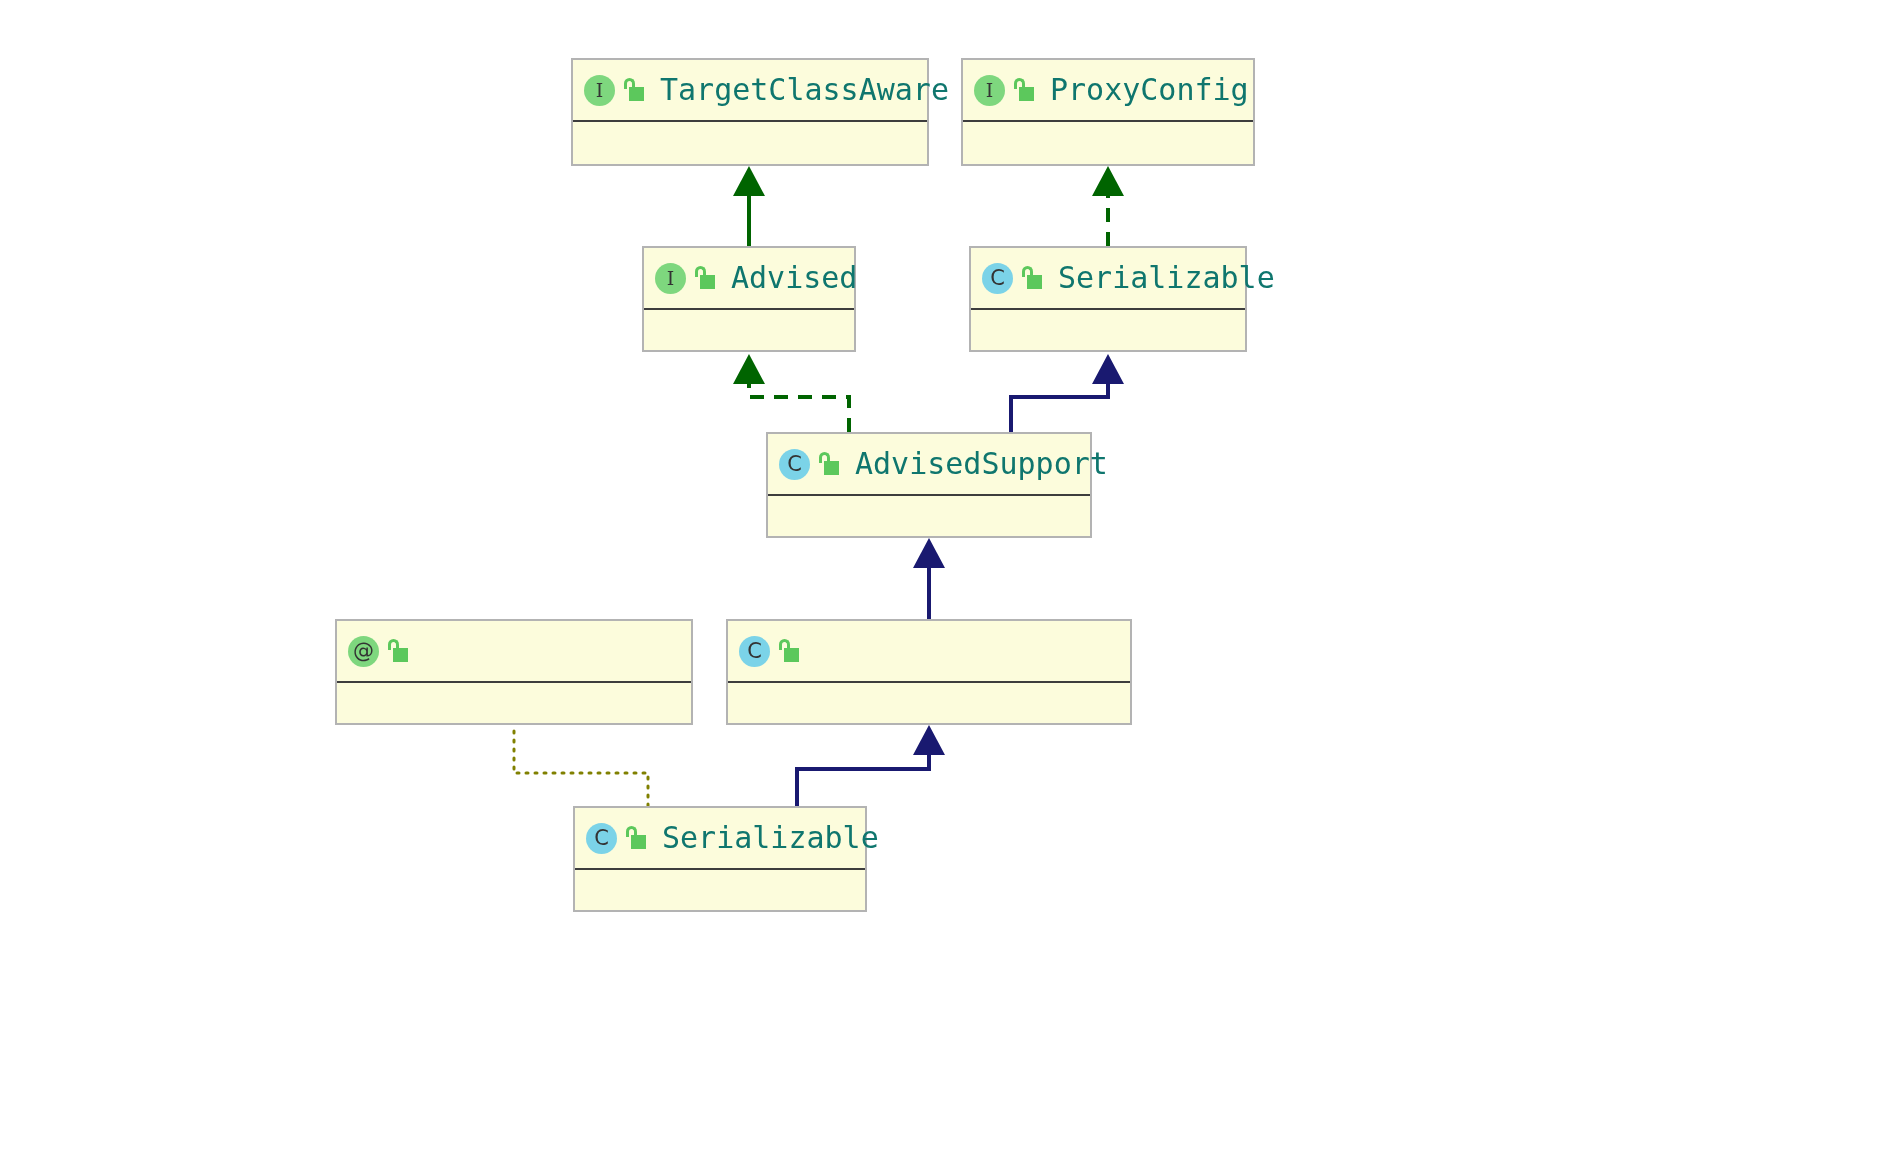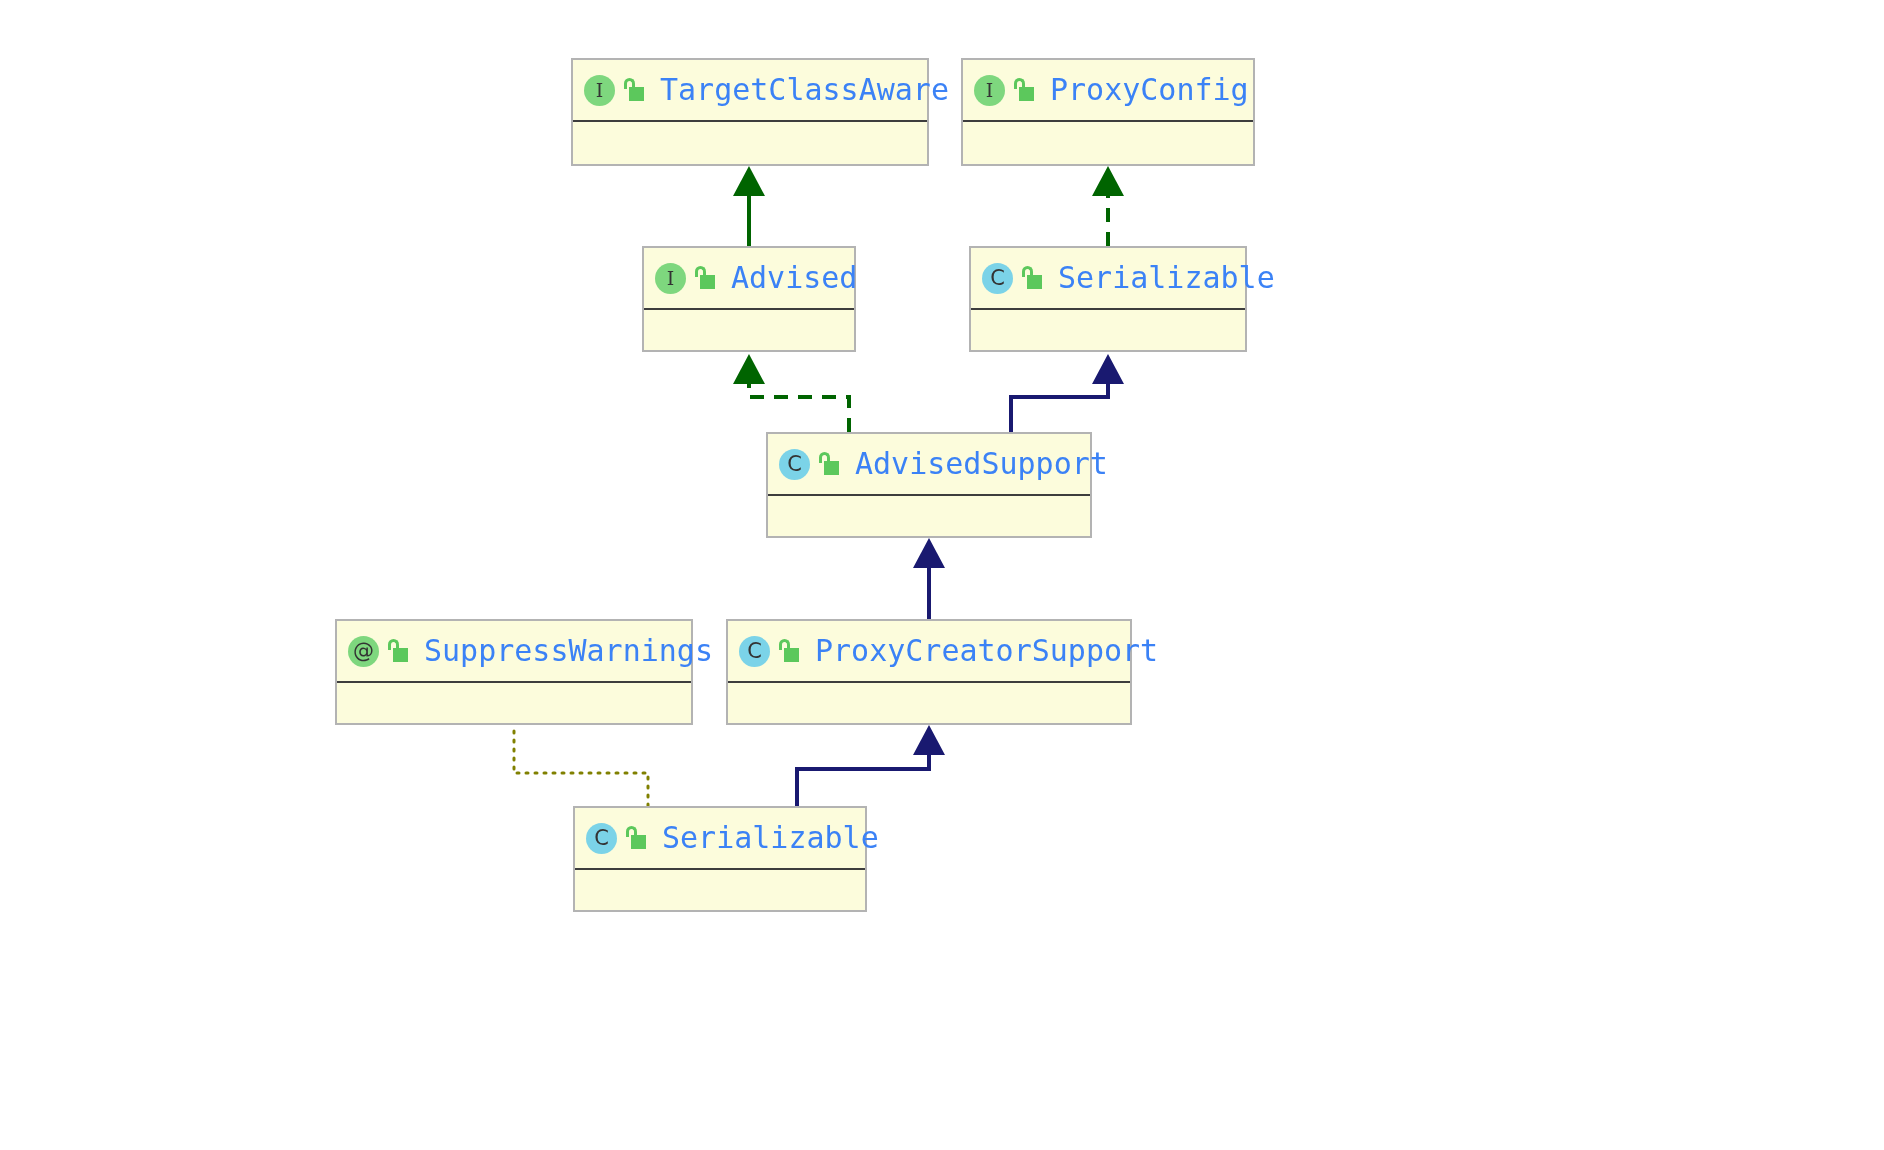--- a/index.html
+++ b/index.html
@@ -85,21 +85,21 @@
     left: 7px;
     top: 9px;
     width: 15px;
     height: 14px;
     background: #5cc85c;
   }
   .node-title {
     margin-left: 12px;
     font-family: "DejaVu Sans Mono", "Liberation Mono", monospace;
     font-size: 30px;
-    color: #3b82f6;
+    color: #0f766e;
     letter-spacing: 0px;
     line-height: 1;
   }
 </style>
 </head>
 <body>
 
 <div id="diagram">
 
   <svg id="edges" viewBox="0 0 1884 1150" width="1884" height="1150" xmlns="http://www.w3.org/2000/svg">
@@ -206,33 +206,31 @@
     <div class="node-body"></div>
   </div>
 
   <div class="node" style="left:335px; top:619px; width:358px; height:106px;">
     <div class="node-header">
       <span class="stereo anno">@</span>
       <span class="lock">
         <span class="shackle"></span>
           <span class="body"></span>
       </span>
-      <span class="node-title">SuppressWarnings</span>
     </div>
     <div class="node-body"></div>
   </div>
 
   <div class="node" style="left:726px; top:619px; width:406px; height:106px;">
     <div class="node-header">
       <span class="stereo klass">C</span>
       <span class="lock">
         <span class="shackle"></span>
           <span class="body"></span>
       </span>
-      <span class="node-title">ProxyCreatorSupport</span>
     </div>
     <div class="node-body"></div>
   </div>
 
   <div class="node" style="left:573px; top:806px; width:294px; height:106px;">
     <div class="node-header">
       <span class="stereo klass">C</span>
       <span class="lock">
         <span class="shackle"></span>
           <span class="body"></span>

